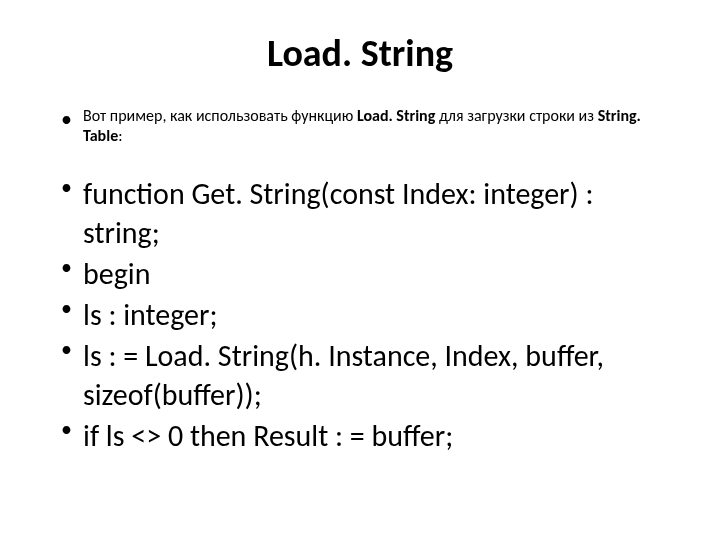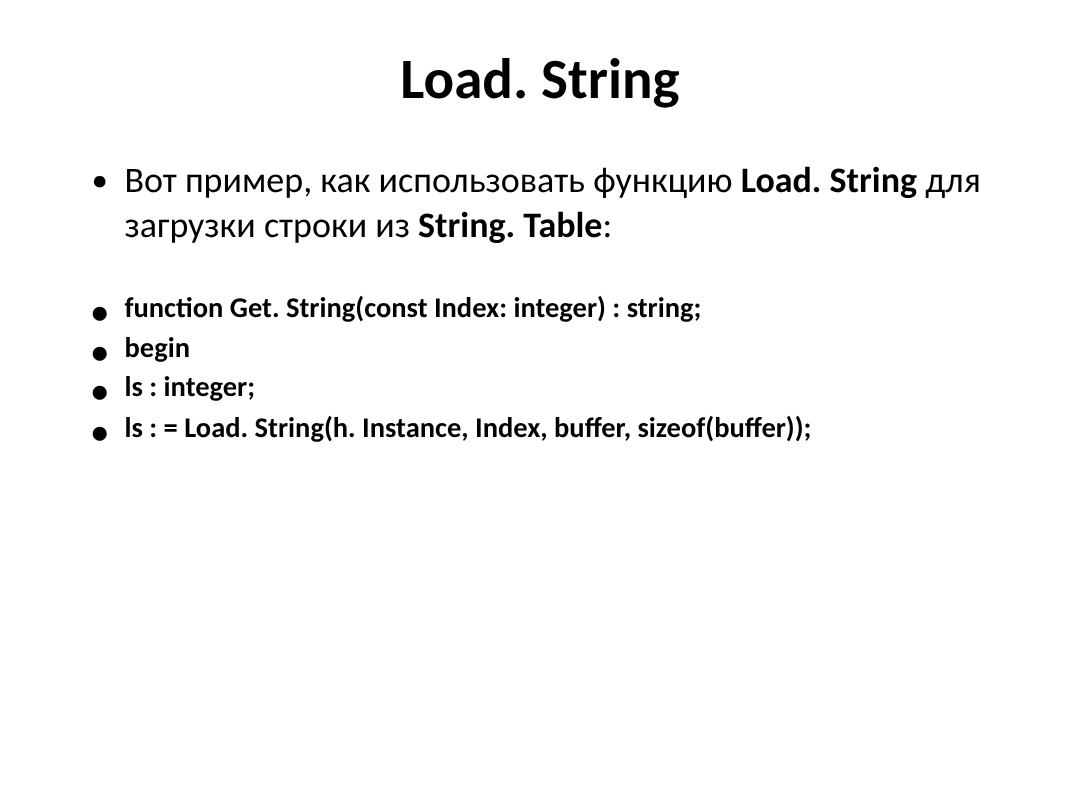--- a/index.html
+++ b/index.html
@@ -21,40 +21,39 @@
       text-align: center;
       margin-bottom: 30px;
     }
     .intro-list {
       list-style: none;
       margin-bottom: 28px;
     }
     .intro-list li {
       position: relative;
       padding-left: 28px;
-      font-size: 24px;
+      font-size: 16px;
       line-height: 1.25;
     }
     .intro-list li::before {
       content: "•";
       position: absolute;
       left: 6px;
       top: 0;
       font-size: 22px;
     }
     .code-list {
       list-style: none;
     }
     .code-list li {
       position: relative;
       padding-left: 28px;
-      font-size: 19px;
+      font-size: 30px;
       line-height: 1.3;
       margin-bottom: 2px;
-      font-weight: bold;
     }
     .code-list li::before {
       content: "•";
       position: absolute;
       left: 6px;
       top: 0;
       font-size: 22px;
     }
     .bold {
       font-weight: bold;
@@ -69,13 +68,14 @@
   <li>
     <span>Вот пример, как использовать функцию </span><span class="bold">Load. String</span><span> для загрузки строки из </span><span class="bold">String. Table</span><span>:</span>
   </li>
 </ul>
 
 <ul class="code-list">
   <li>function Get. String(const Index: integer) : string;</li>
   <li>begin</li>
   <li>ls : integer;</li>
   <li>ls : = Load. String(h. Instance, Index, buffer, sizeof(buffer));</li>
+  <li>if ls &lt;&gt; 0 then Result : = buffer;</li>
 </ul>
 
 </body></html>

